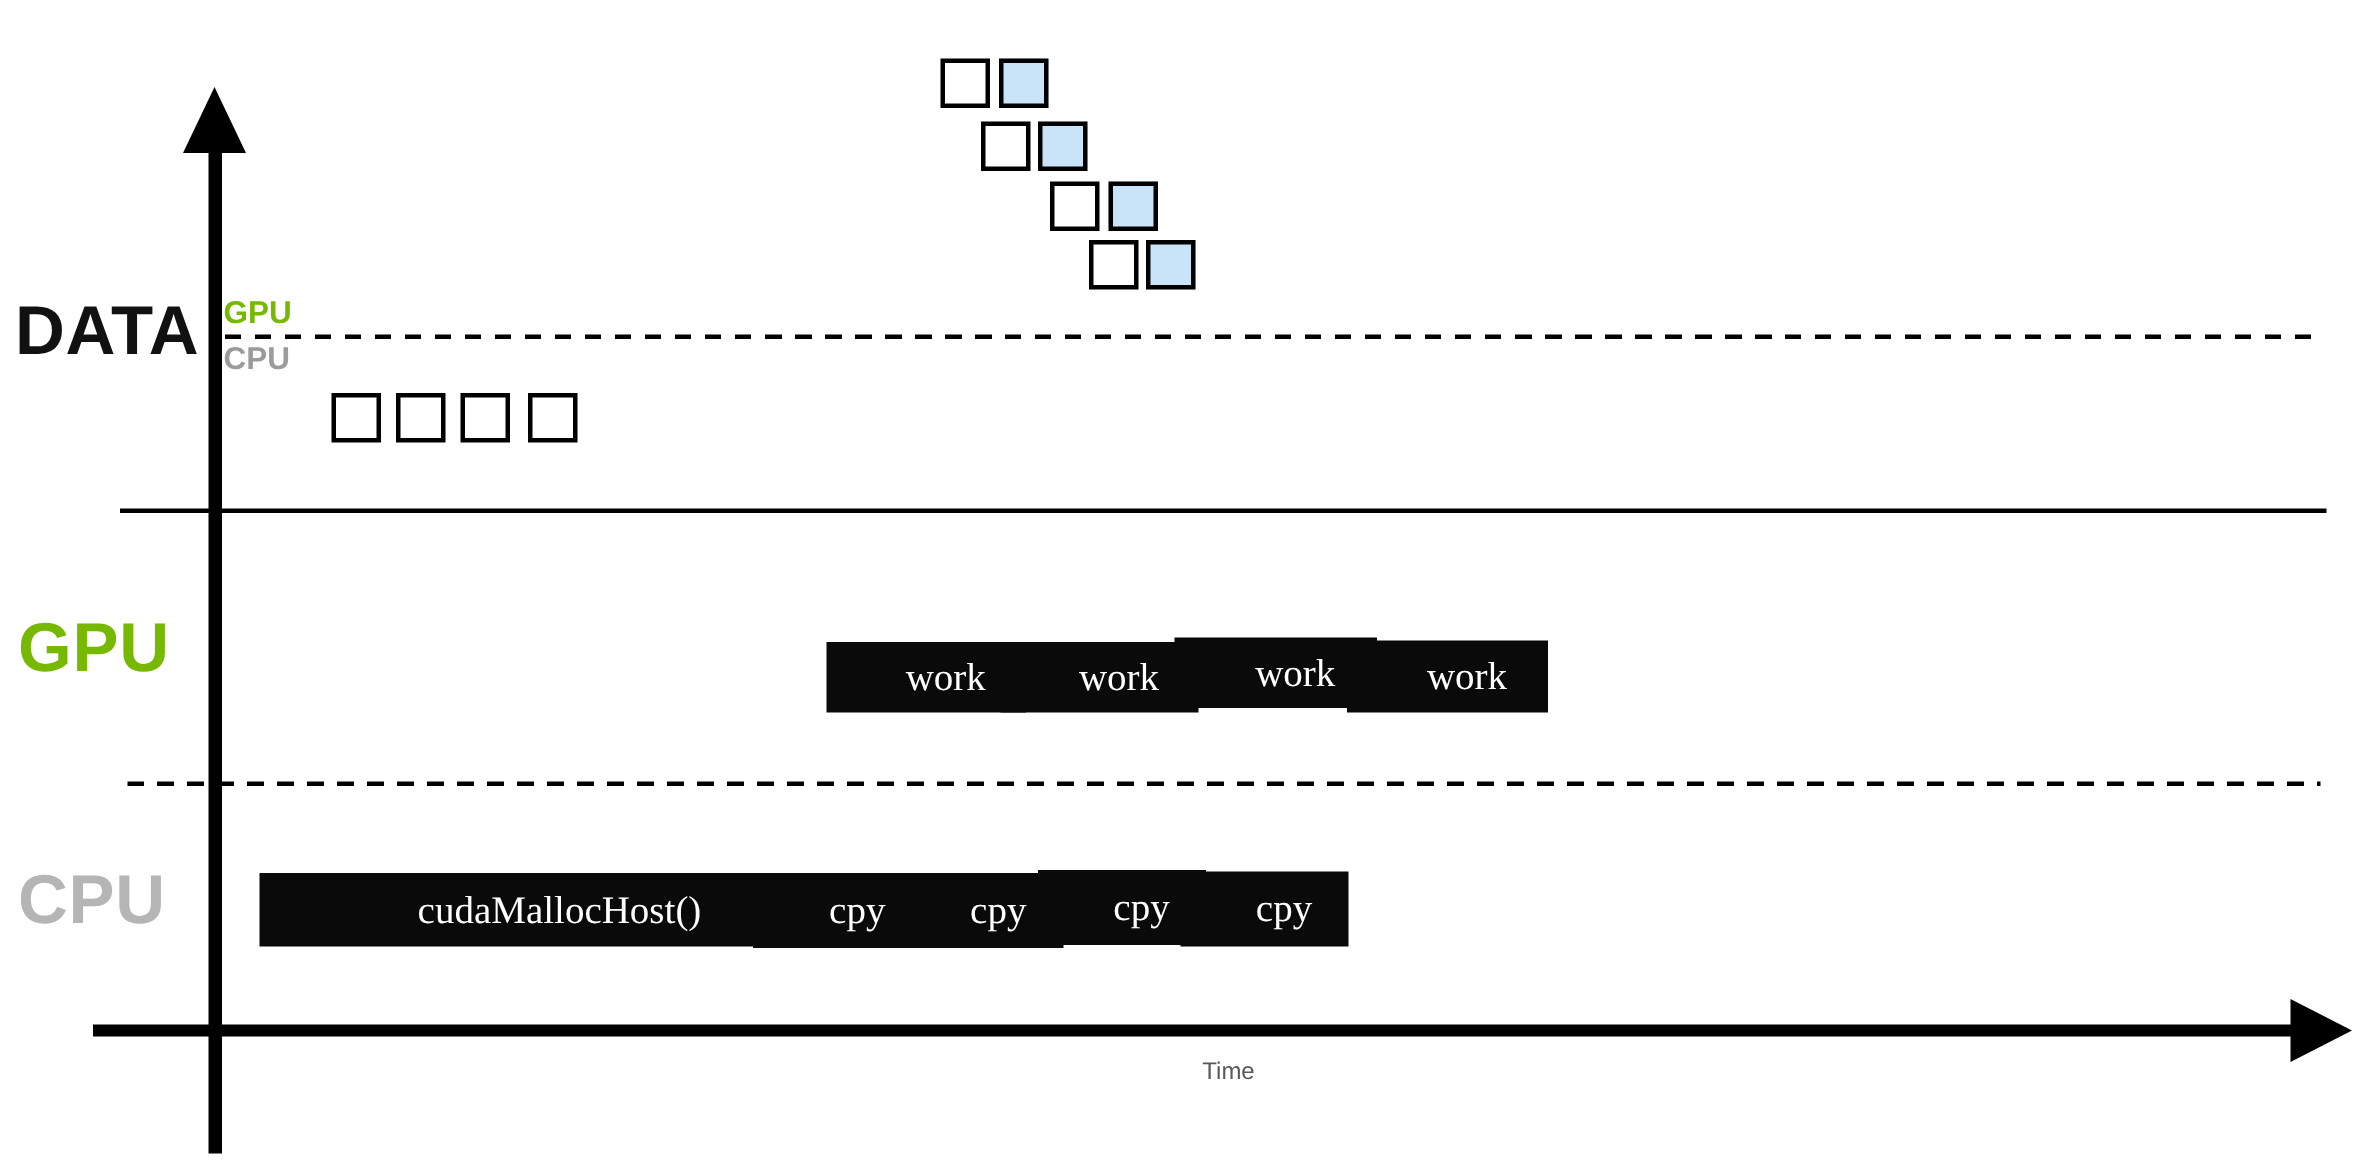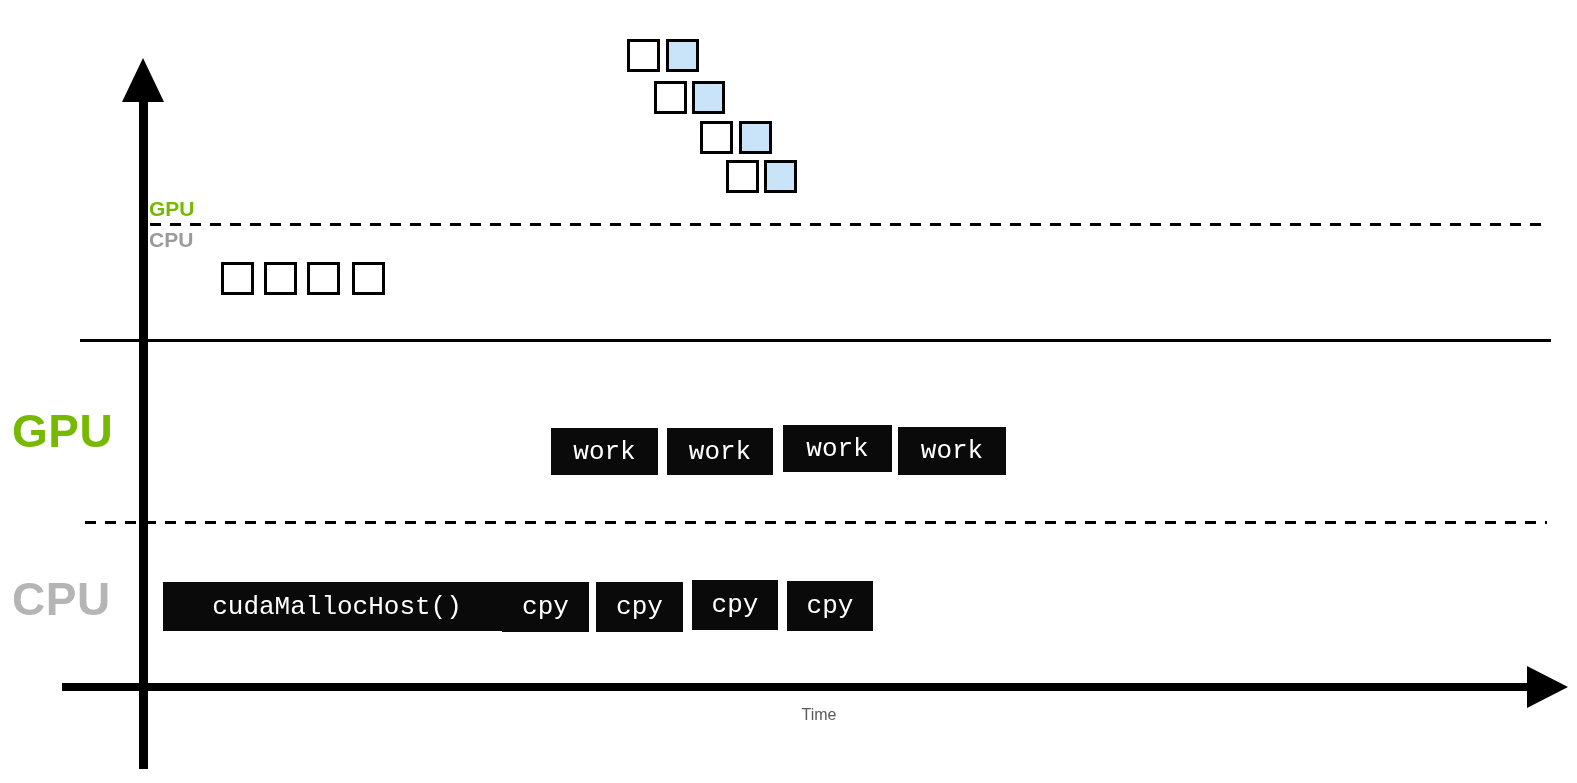--- a/index.html
+++ b/index.html
@@ -52,26 +52,27 @@
     width: 27px; height: 27px;
     border: 3px solid #000;
     background: #ffffff;
   }
   .chunk.blue { background: #c9e4f8; }
 
   
   .box {
     background: #0a0a0a;
     color: #ffffff;
-    font-family: Liberation Mono, monospace;
+    font-family: Liberation Serif, serif;
     font-size: 26px;
     display: flex;
     align-items: center;
     justify-content: center;
     white-space: nowrap;
+    padding-left: 26px;
   }
 
   .time-label {
     left: 744px; top: 706px; width: 150px;
     text-align: center;
     color: #595959;
     font-size: 16px;
   }
 </style>
 </head>
@@ -82,20 +83,21 @@
   <div class="abs v-shaft"></div>
   <div class="abs v-head"></div>
   <div class="abs h-shaft"></div>
   <div class="abs h-head"></div>
   <div class="abs time-label">Time</div>
 
   <div class="abs dashed dash-top"></div>
   <div class="abs solid-line"></div>
   <div class="abs dashed dash-bottom"></div>
 
+  <div class="abs big-label data-label">DATA</div>
   <div class="abs sub-label gpu-sub">GPU</div>
   <div class="abs sub-label cpu-sub">CPU</div>
 
   <div class="abs chunk" style="left:627px; top:39px;"></div>
   <div class="abs chunk blue" style="left:666px; top:39px;"></div>
   <div class="abs chunk" style="left:654px; top:81px;"></div>
   <div class="abs chunk blue" style="left:692px; top:81px;"></div>
   <div class="abs chunk" style="left:700px; top:121px;"></div>
   <div class="abs chunk blue" style="left:739px; top:121px;"></div>
   <div class="abs chunk" style="left:726px; top:160px;"></div>
@@ -106,19 +108,19 @@
   <div class="abs chunk" style="left:307px; top:262px;"></div>
   <div class="abs chunk" style="left:352px; top:262px;"></div>
 
   <div class="abs big-label gpu-big">GPU</div>
   <div class="abs box" style="left:551px; top:428px; width:107px; height:47px;">work</div>
   <div class="abs box" style="left:667px; top:428px; width:106px; height:47px;">work</div>
   <div class="abs box" style="left:783px; top:425px; width:109px; height:47px;">work</div>
   <div class="abs box" style="left:898px; top:427px; width:108px; height:48px;">work</div>
 
   <div class="abs big-label cpu-big">CPU</div>
-  <div class="abs box" style="left:163px; top:582px; width:348px; height:49px;">cudaMallocHost()</div>
+  <div class="abs box" style="left:173px; top:582px; width:348px; height:49px;">cudaMallocHost()</div>
   <div class="abs box" style="left:502px; top:582px; width:87px; height:50px;">cpy</div>
   <div class="abs box" style="left:596px; top:582px; width:87px; height:50px;">cpy</div>
   <div class="abs box" style="left:692px; top:580px; width:86px; height:50px;">cpy</div>
   <div class="abs box" style="left:787px; top:581px; width:86px; height:50px;">cpy</div>
 
 </div>
 
 </body></html>

